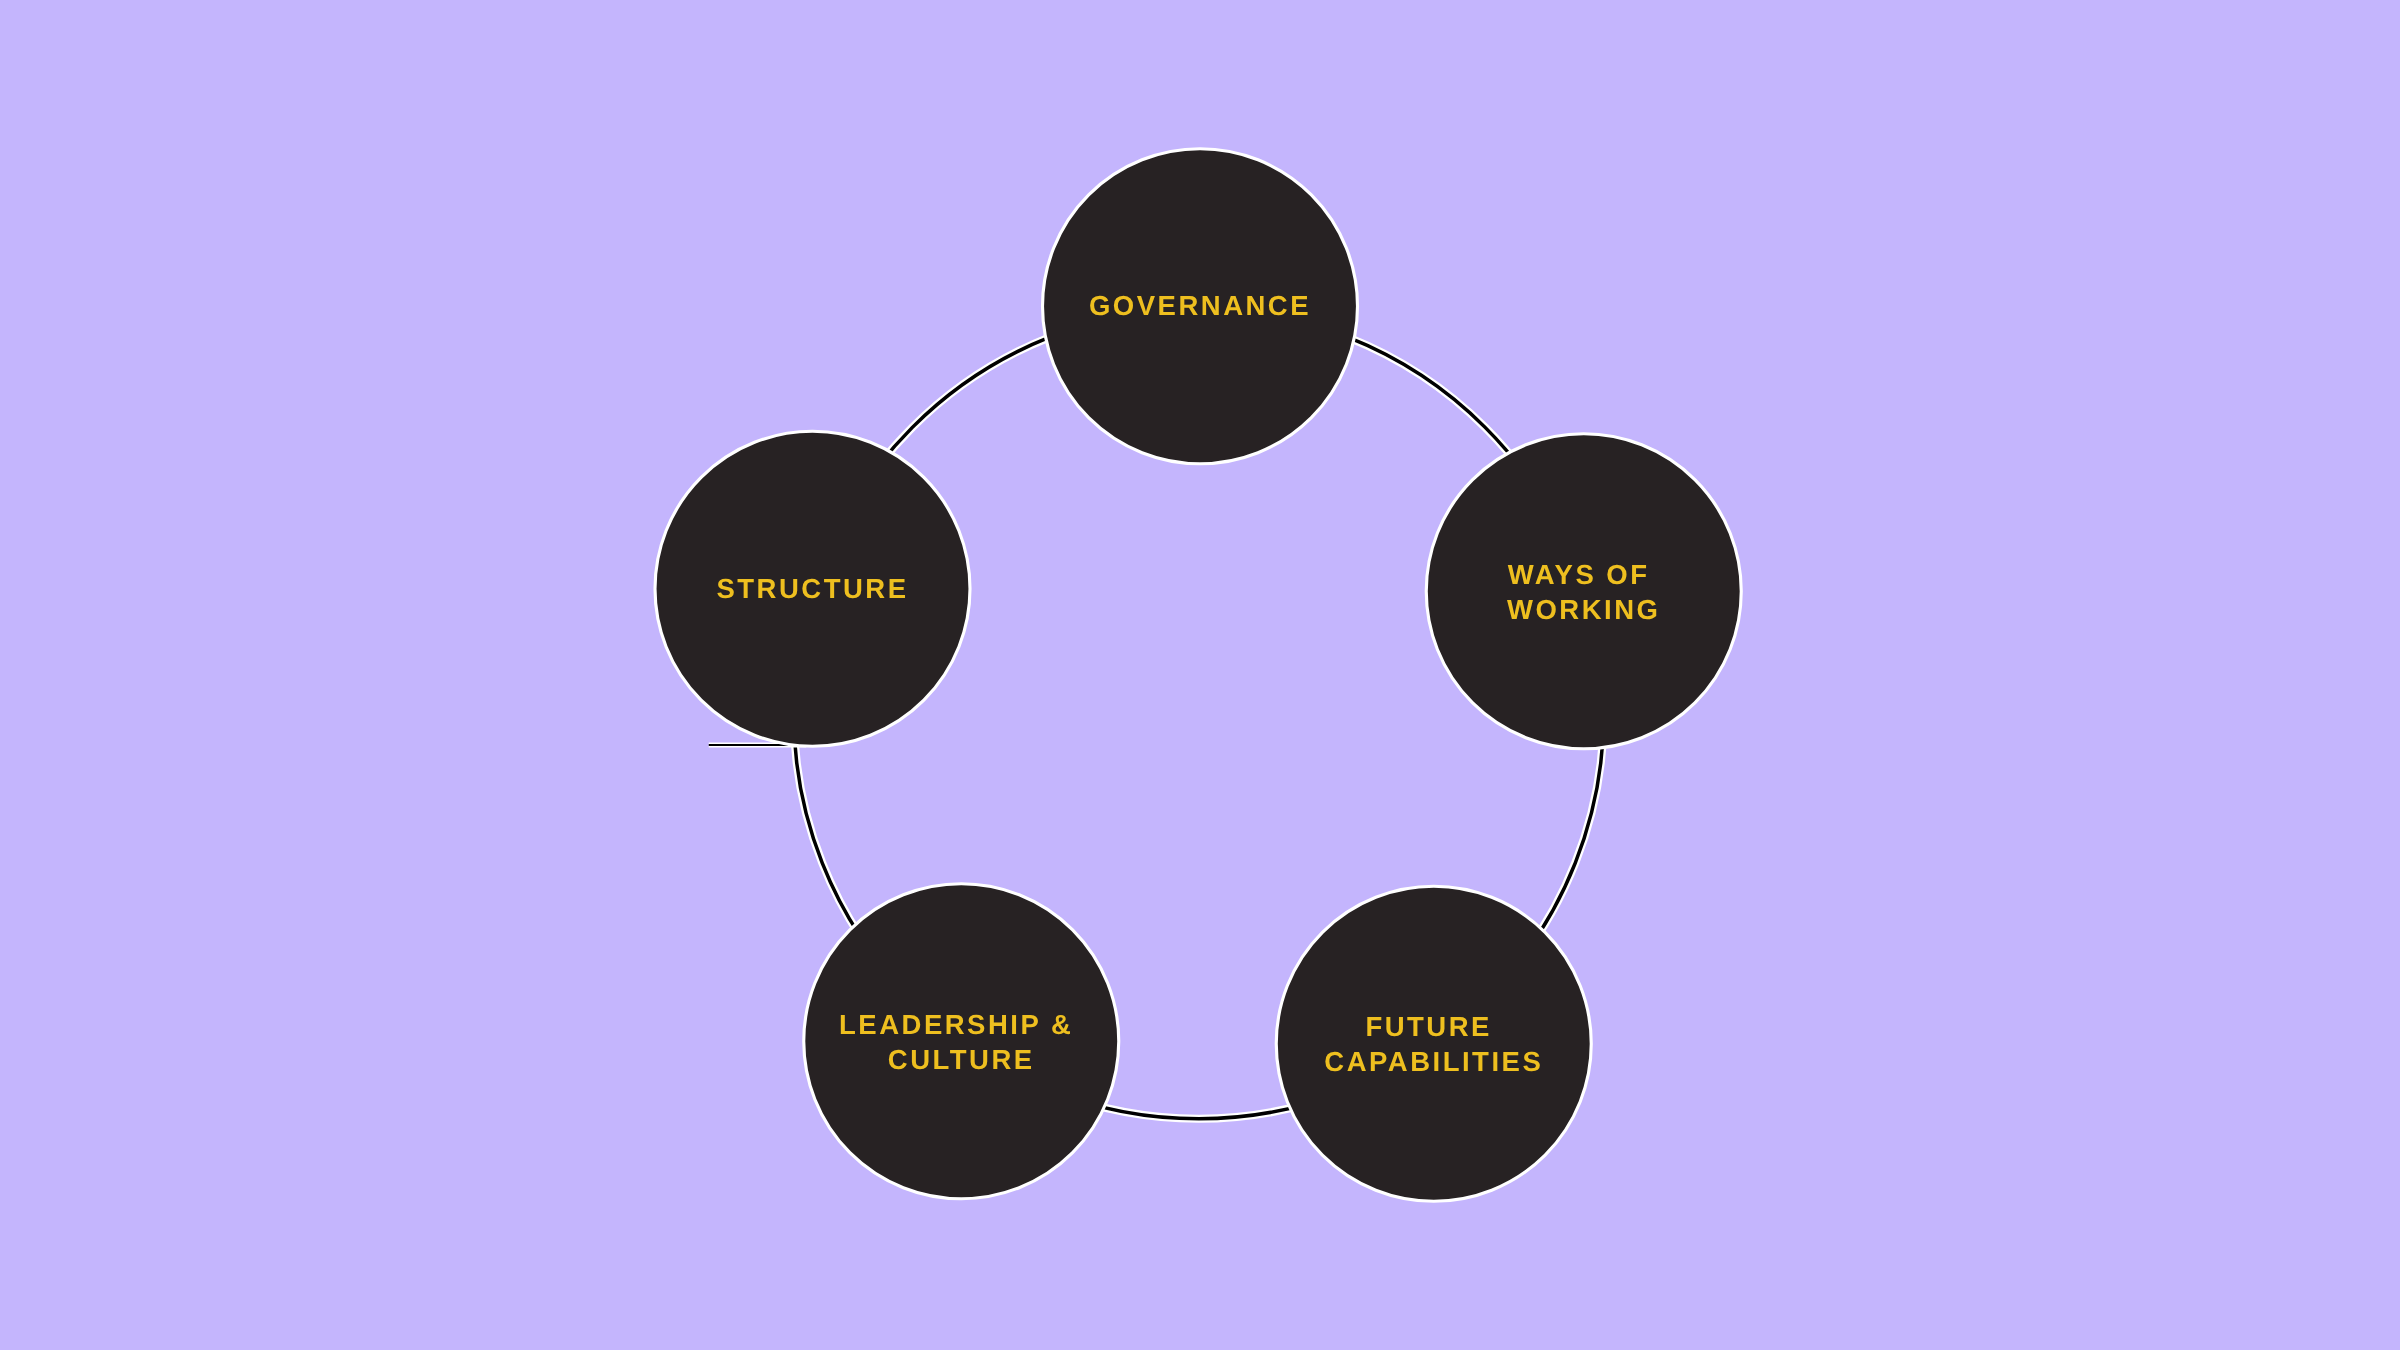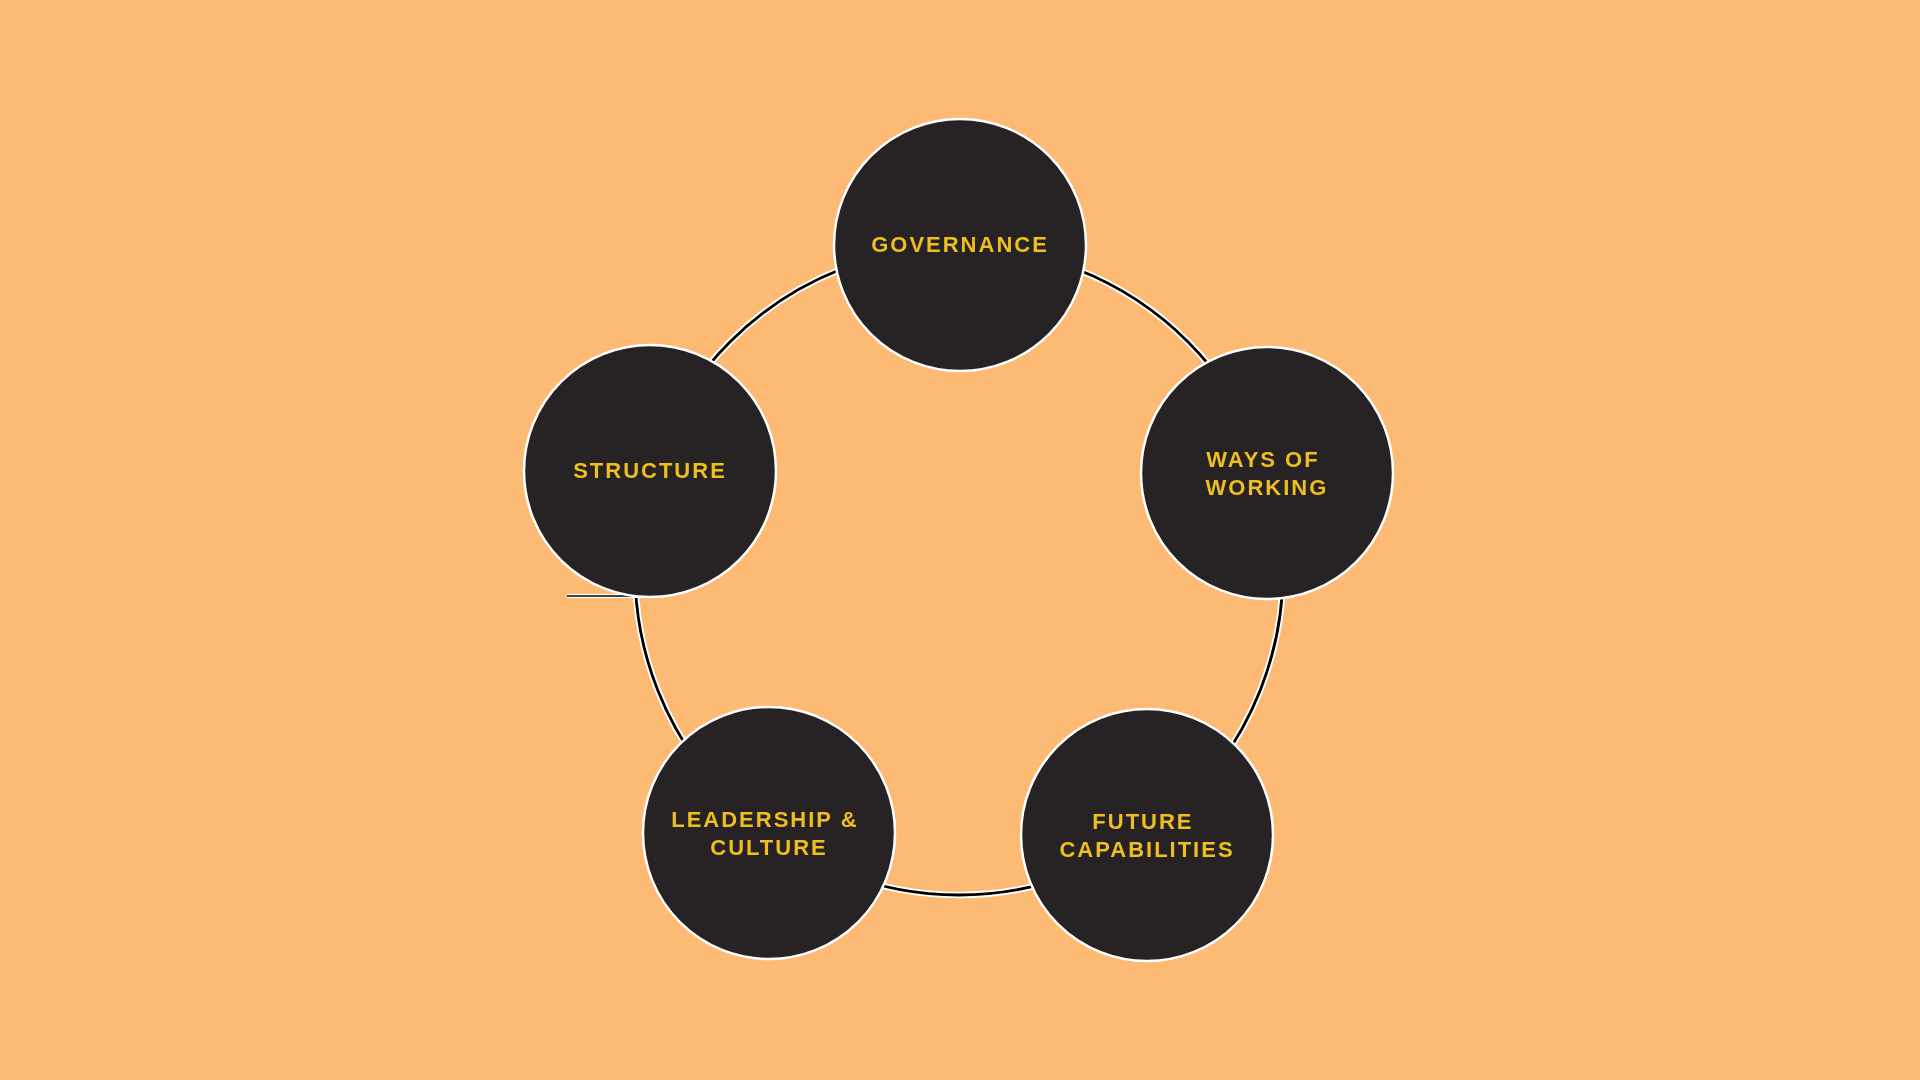--- a/index.html
+++ b/index.html
@@ -8,21 +8,21 @@
     width: 1920px;
     height: 1080px;
     background: #000000;
     overflow: hidden;
     font-family: "Liberation Sans", sans-serif;
   }
   .stage {
     position: relative;
     width: 1920px;
     height: 1080px;
-    background: #fdba74;
+    background: #c4b5fd;
   }
   svg { display: block; }
   .ring-outer {
     fill: none;
     stroke: #ffffff;
     stroke-width: 6.5;
   }
   .ring-inner {
     fill: none;
     stroke: #000000;

